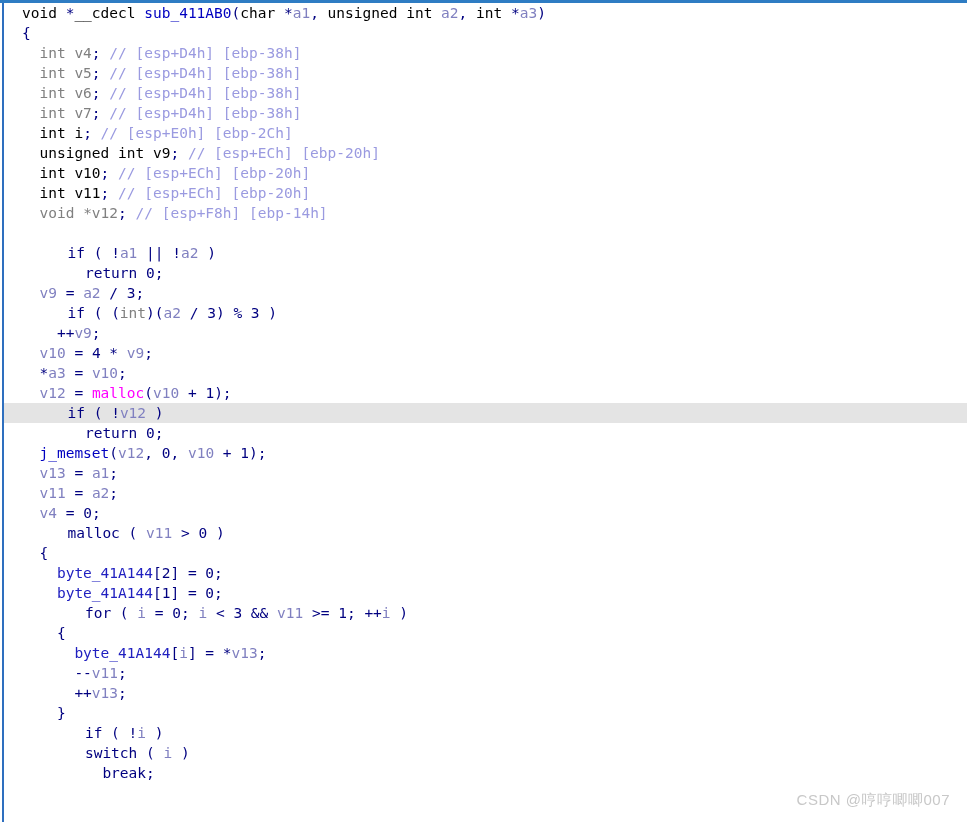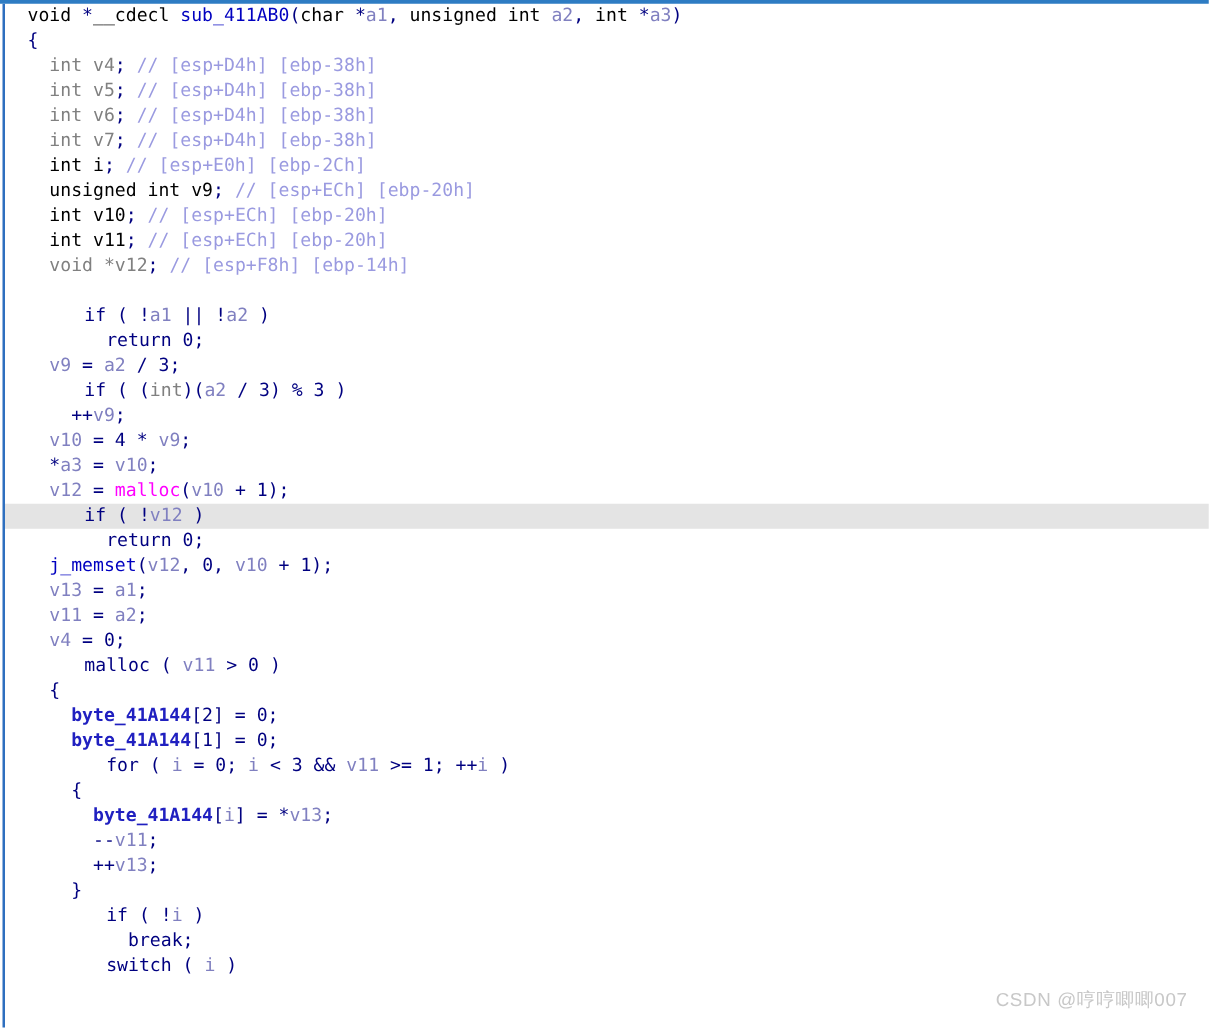--- a/index.html
+++ b/index.html
@@ -68,21 +68,21 @@
     margin-left: -4px;
     padding-left: 22px;
     width: 967px;
   }
 
   
   .kw    { color: #000080; margin-left: 28px; }              
   .type  { color: #000000; }              
   .typeu { color: #808080; }              
   .var   { color: #8080c0; }              
-  .glob  { color: #2020c0; font-weight: bold; }              
+  .glob  { color: #2020c0; }              
   .func  { color: #0000c0; }              
   .imp   { color: #ff00ff; text-align: right; }              
   .num   { color: #000080; }              
   .punc  { color: #000080; }              
   .cmt   { color: #9a9ae0; }              
 
   #watermark {
     position: absolute;
     right: 17px;
     bottom: 12px;
@@ -133,19 +133,19 @@
       <div class="line"><span>  </span><span class="punc">{</span></div>
       <div class="line"><span>    </span><span class="glob">byte_41A144</span><span class="punc">[</span><span class="num">2</span><span class="punc">] = </span><span class="num">0</span><span class="punc">;</span></div>
       <div class="line"><span>    </span><span class="glob">byte_41A144</span><span class="punc">[</span><span class="num">1</span><span class="punc">] = </span><span class="num">0</span><span class="punc">;</span></div>
       <div class="line"><span>    </span><span class="kw">for</span><span class="punc"> ( </span><span class="var">i</span><span class="punc"> = </span><span class="num">0</span><span class="punc">; </span><span class="var">i</span><span class="punc"> &lt; </span><span class="num">3</span><span class="punc"> &amp;&amp; </span><span class="var">v11</span><span class="punc"> &gt;= </span><span class="num">1</span><span class="punc">; ++</span><span class="var">i</span><span class="punc"> )</span></div>
       <div class="line"><span>    </span><span class="punc">{</span></div>
       <div class="line"><span>      </span><span class="glob">byte_41A144</span><span class="punc">[</span><span class="var">i</span><span class="punc">] = </span><span class="punc">*</span><span class="var">v13</span><span class="punc">;</span></div>
       <div class="line"><span>      </span><span class="punc">--</span><span class="var">v11</span><span class="punc">;</span></div>
       <div class="line"><span>      </span><span class="punc">++</span><span class="var">v13</span><span class="punc">;</span></div>
       <div class="line"><span>    </span><span class="punc">}</span></div>
       <div class="line"><span>    </span><span class="kw">if</span><span class="punc"> ( </span><span class="punc">!</span><span class="var">i</span><span class="punc"> )</span></div>
+      <div class="line"><span>    </span><span class="kw">switch</span><span class="punc"> ( </span><span class="var">i</span><span class="punc"> )</span></div>
       <div class="line"><span>      </span><span class="kw">break</span><span class="punc">;</span></div>
-      <div class="line"><span>    </span><span class="kw">switch</span><span class="punc"> ( </span><span class="var">i</span><span class="punc"> )</span></div>
     </div>
 
   <div id="watermark">CSDN @哼哼唧唧007</div>
 
 </div>
 
 </body></html>

